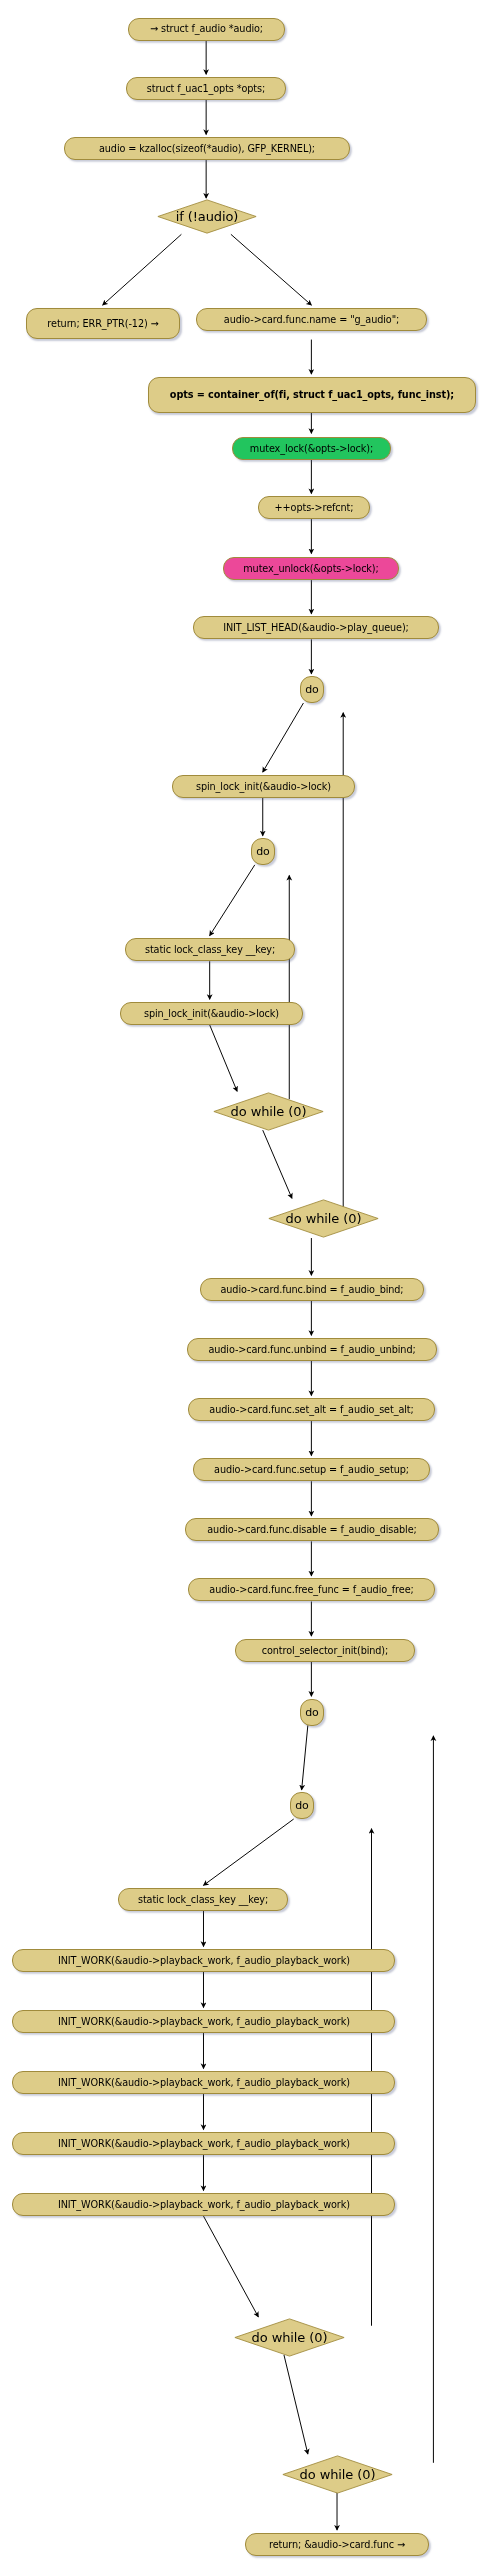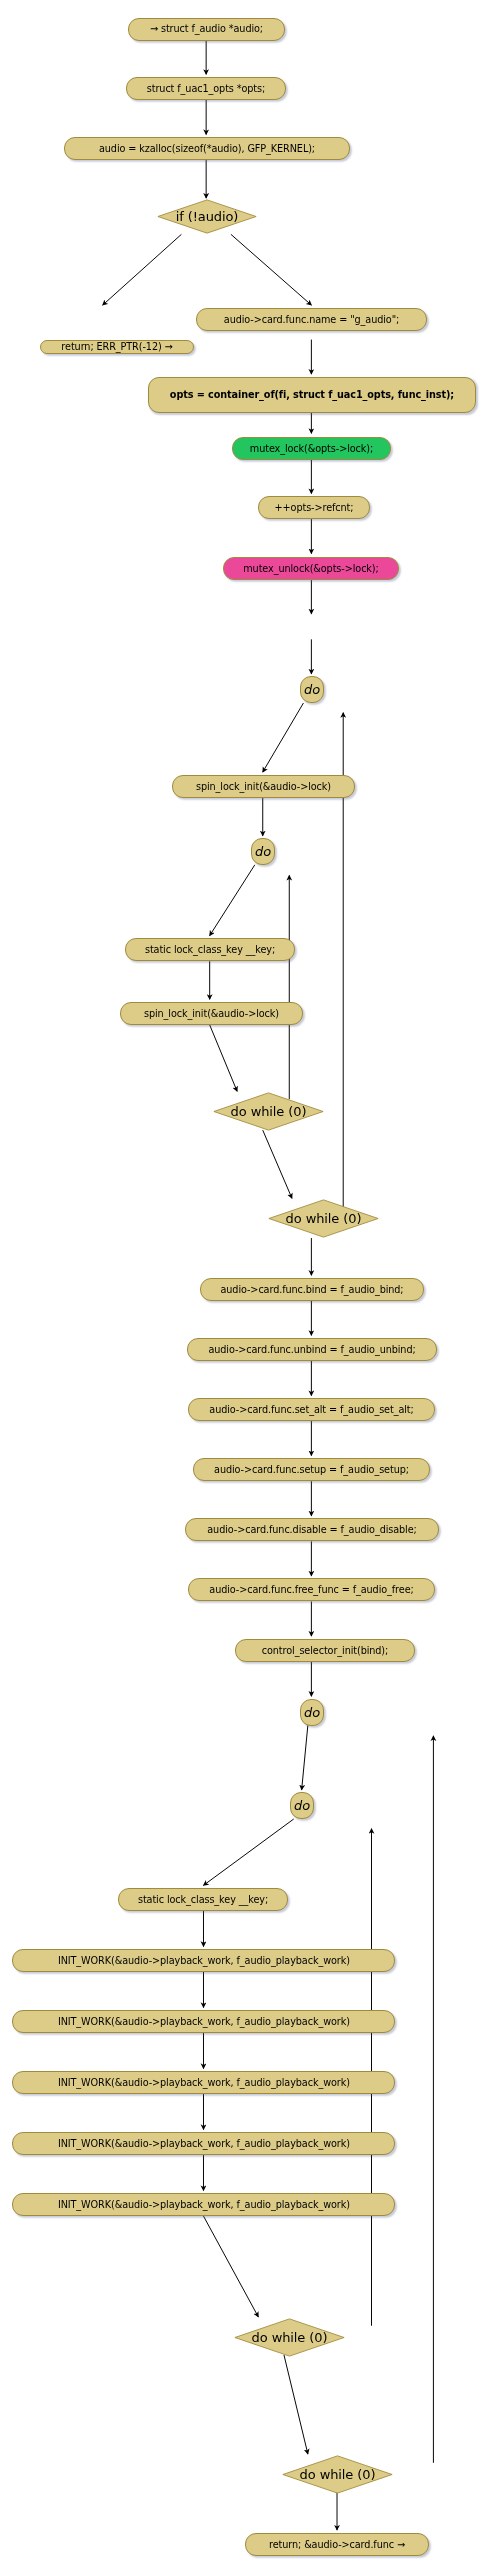--- a/index.html
+++ b/index.html
@@ -47,23 +47,22 @@
   }
   .node.activity.red {
     background: #22c55e;
     border: 0.9px solid #A08B3C;
   }
   .node.activity.green {
     background: #ec4899;
     border: 0.9px solid #A08B3C;
   }
   .node.tiny {
-    font-size: 13px;
+    font-size: 11px;
     padding: 0 3.5px;
-    font-style: italic;
   }
   .node.diamond {
     background: transparent;
     border: none;
     box-shadow: none;
   }
   .diamond-shape {
     position: absolute;
     left: 0;
     top: 0;
@@ -186,21 +185,21 @@
     <span>audio = kzalloc(sizeof(*audio), GFP_KERNEL);</span>
   </div>
 
   <div class="node diamond" style="left:157px; top:199px; width:100px; height:35px;">
     <svg class="diamond-shape" viewBox="0 0 113 40" preserveAspectRatio="none">
       <polygon points="56.5,1 112,20 56.5,39 1,20" fill="#DDCC88" stroke="#A08B3C" stroke-width="1"></polygon>
     </svg>
     <span class="diamond-label">if (!audio)</span>
   </div>
 
-  <div class="node activity" style="left:40px; top:308px; width:154px; height:14px;margin-top:32px;">
+  <div class="node activity" style="left:26px; top:308px; width:154px; height:31px;">
     <span>return; ERR_PTR(-12) →</span>
   </div>
 
   <div class="node activity" style="left:196px; top:308px; width:231px; height:23px;">
     <span>audio-&gt;card.func.name = "g_audio";</span>
   </div>
 
   <div class="node activity" style="left:148px; top:377px; width:328px; height:36px;font-weight:bold;">
     <span>opts = container_of(fi, struct f_uac1_opts, func_inst);</span>
   </div>
@@ -210,20 +209,23 @@
   </div>
 
   <div class="node activity" style="left:258px; top:496px; width:112px; height:23px;">
     <span>++opts-&gt;refcnt;</span>
   </div>
 
   <div class="node activity green" style="left:223px; top:557px; width:176px; height:23px;">
     <span>mutex_unlock(&amp;opts-&gt;lock);</span>
   </div>
 
+  <div class="node activity" style="left:193px; top:616px; width:246px; height:23px;">
+    <span>INIT_LIST_HEAD(&amp;audio-&gt;play_queue);</span>
+  </div>
 
   <div class="node activity tiny" style="left:300px; top:676px; width:24px; height:26.5px;">
     <span>do</span>
   </div>
 
   <div class="node activity" style="left:172px; top:775px; width:183px; height:23px;">
     <span>spin_lock_init(&amp;audio-&gt;lock)</span>
   </div>
 
   <div class="node activity tiny" style="left:251px; top:838px; width:24px; height:26.5px;">

